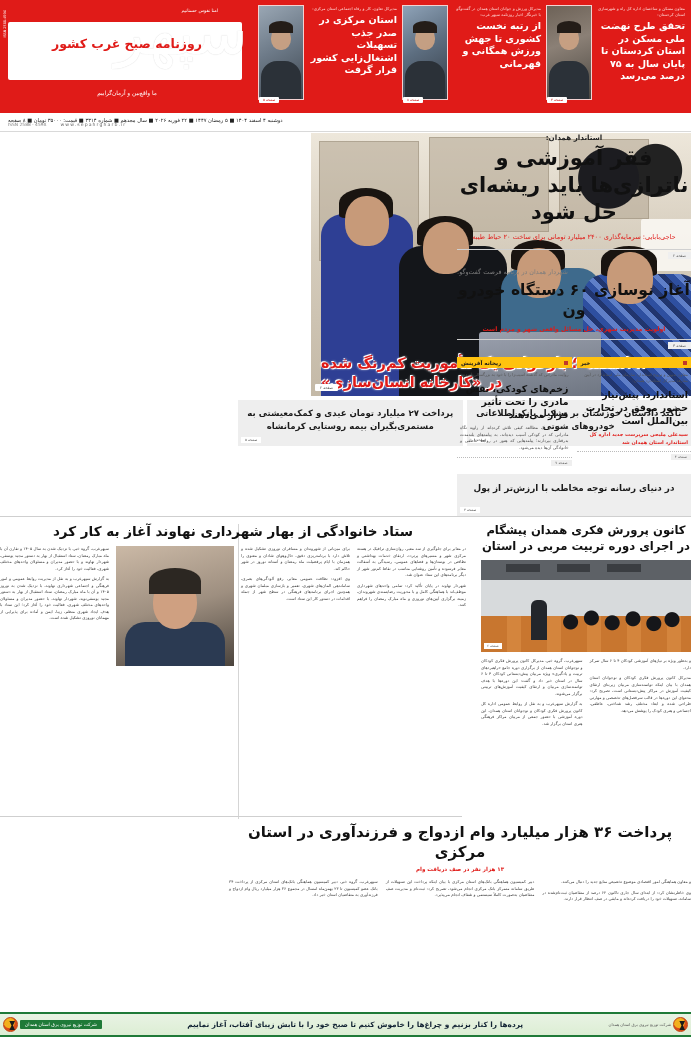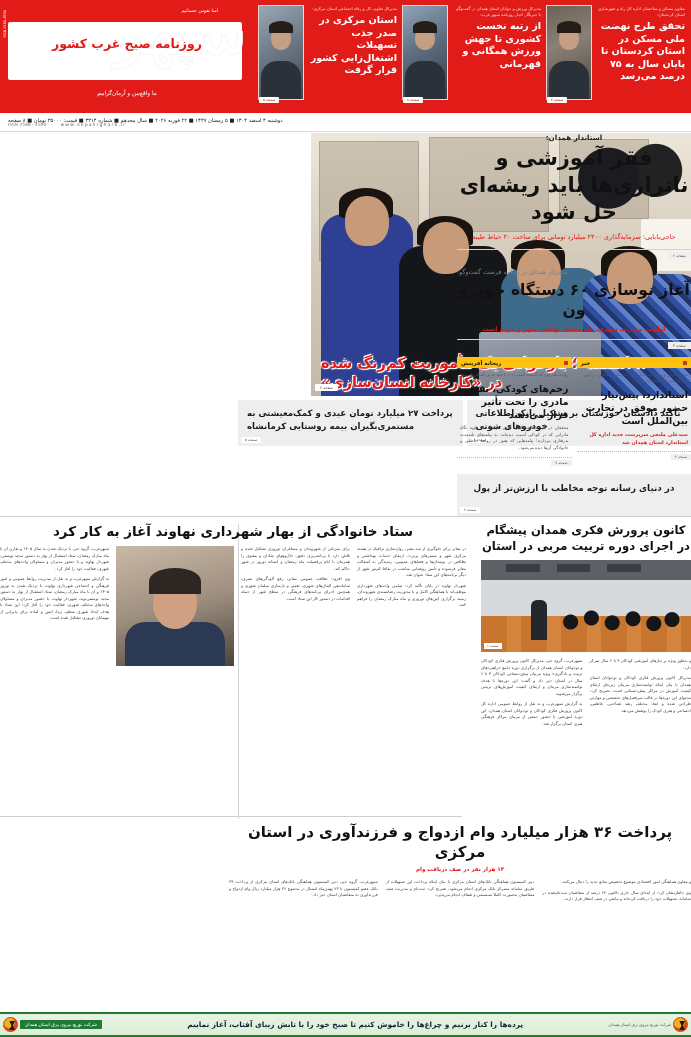--- a/index.html
+++ b/index.html
@@ -204,21 +204,21 @@
     position:absolute; left:4px; bottom:5px;
     background:#fff; color:#444; font-size:3.8px; padding:1px 5px; border-radius:1px;
   }
 
   .hero-teasers { display:flex; flex-direction: row-reverse; gap: 4px; margin-top: 4px; }
   .teaser {
     flex:1 1 0; background:#eeeeee; height: 46px; position:relative;
     padding: 7px 9px 0 9px;
   }
   .teaser-text {
-    font-size: 8.6px; line-height: 13px; color:#1b1b1b; text-align: left; font-weight:600;
+    font-size: 8.6px; line-height: 13px; color:#1b1b1b; text-align: center; font-weight:600;
   }
   .teaser-badge {
     position:absolute; left:3px; bottom:3px; background:#fff; color:#555;
     font-size:3.6px; padding:1px 4px;
   }
 
   
   .lead-col { position: absolute; top: 0; right: 0; width: 234px; }
   .lead-kicker {
     font-size: 7.2px; color:#222; text-align:center; margin-bottom: 3px; font-weight:600;

